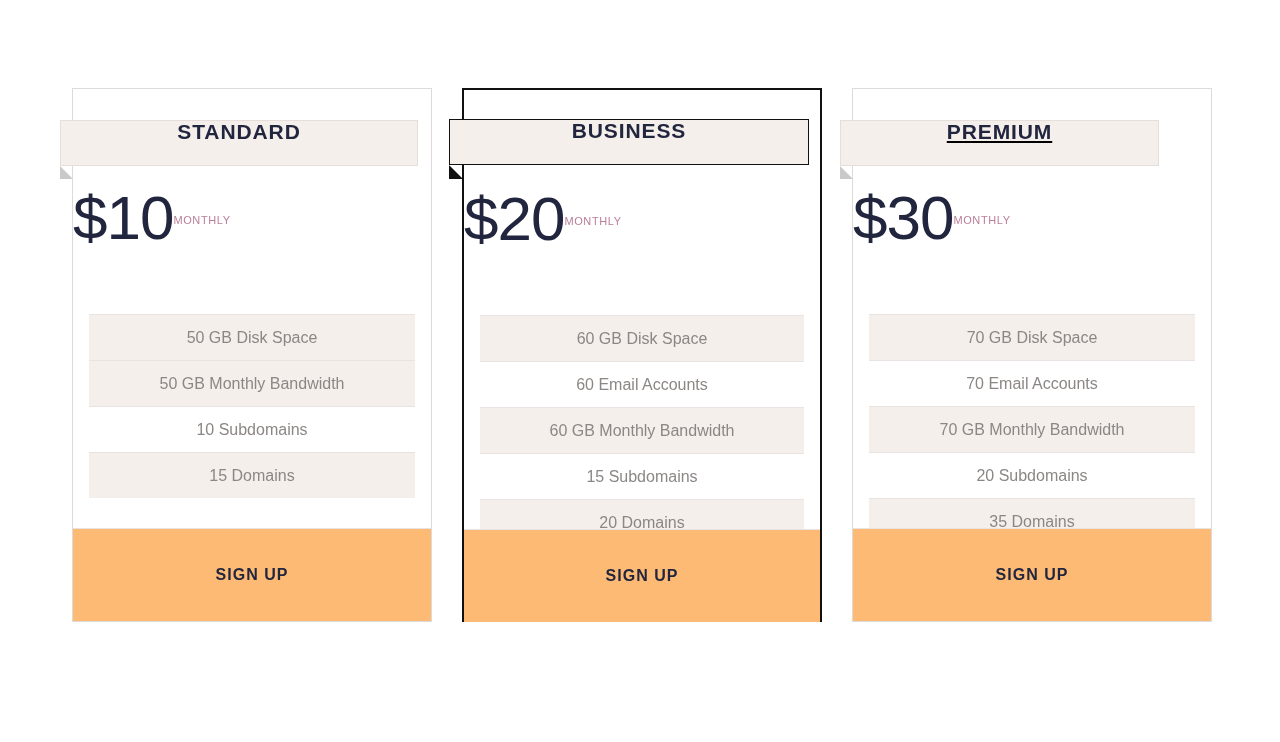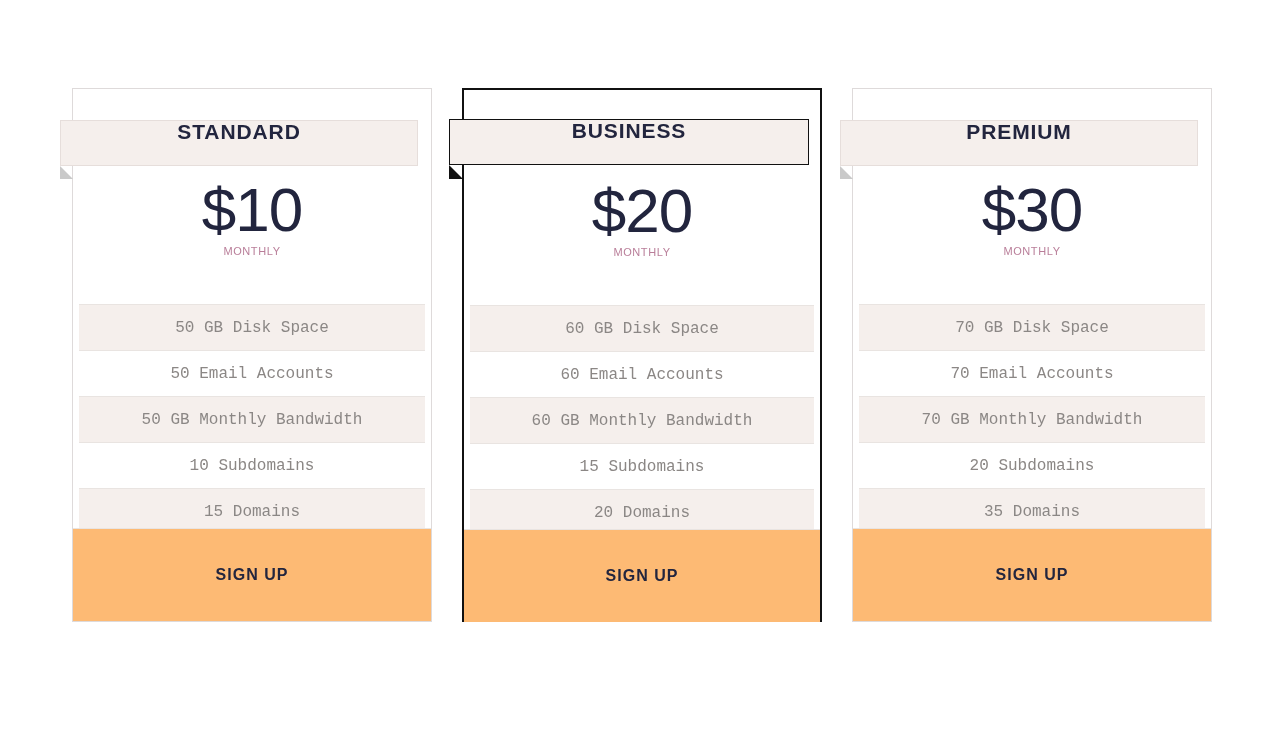--- a/index.html
+++ b/index.html
@@ -60,21 +60,21 @@
   }
   .card.featured .ribbon {
     border: 1px solid #111111;
   }
 
   
   .card-standard .ribbon { left: -13px; width: 358px; top: 31px; }
   
   .card-business .ribbon { left: -15px; width: 360px; top: 29px; }
   
-  .card-premium  .ribbon { left: -13px; width: 358px; top: 31px; }
+  .card-premium  .ribbon { left: -13px; width: 319px; top: 31px; text-decoration: underline; }
 
   .ribbon-fold {
     position: absolute;
     width: 0;
     height: 0;
     z-index: 2;
     border-style: solid;
     border-width: 13px 0 0 13px;
     border-color: transparent transparent transparent #c9c9c9;
   }
@@ -87,23 +87,22 @@
   }
 
   
   .price-block {
     position: absolute;
     top: 78px;
     left: 0;
     right: 0;
     height: 101px;
     display: flex;
-    flex-direction: column;
     align-items: center;
-    justify-content: center;
+    justify-content: flex-start;
   }
   .price-amount {
     font-size: 62px;
     font-weight: 300;
     color: #22253e;
     line-height: 1;
     letter-spacing: -1px;
   }
   .price-period {
     font-size: 11px;
@@ -113,23 +112,22 @@
     line-height: 1;
   }
 
   
   .features {
     position: absolute;
     left: 0;
     right: 0;
     top: 209px;
     list-style: none;
-    margin: 6px;
+    margin: 16px;
     padding: 0;
-    font-family: Liberation Mono, monospace;
   }
   .feature-row {
     height: 46px;
     display: flex;
     align-items: center;
     justify-content: center;
     font-size: 16px;
     color: #8b8785;
     border-top: 1px solid #e9e4e1;
     background: #ffffff;
@@ -172,21 +170,20 @@
       <span class="ribbon-title">STANDARD</span>
     </div>
 
     <div class="price-block">
       <div class="price-amount">$10</div>
       <div class="price-period">MONTHLY</div>
     </div>
 
     <ul class="features">
       <li class="feature-row alt">50 GB Disk Space</li>
-      <li class="feature-row">50 Email Accounts</li>
       <li class="feature-row alt">50 GB Monthly Bandwidth</li>
       <li class="feature-row">10 Subdomains</li>
       <li class="feature-row alt">15 Domains</li>
     </ul>
 
     <div class="signup">
       <span class="signup-label">SIGN UP</span>
     </div>
   </div>
 

